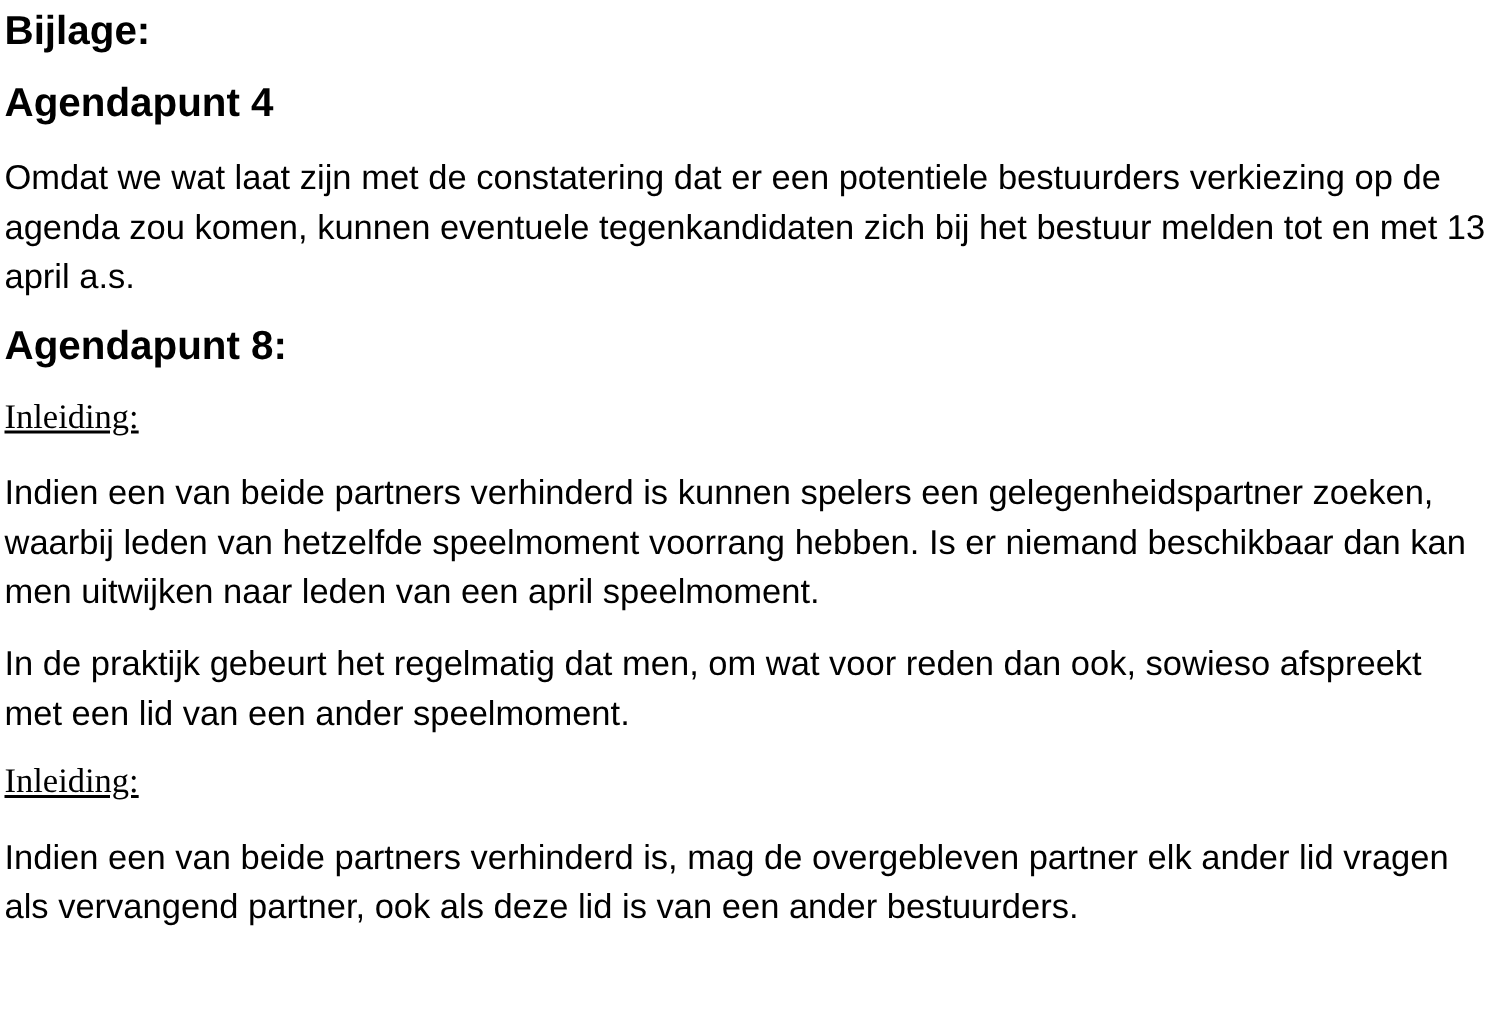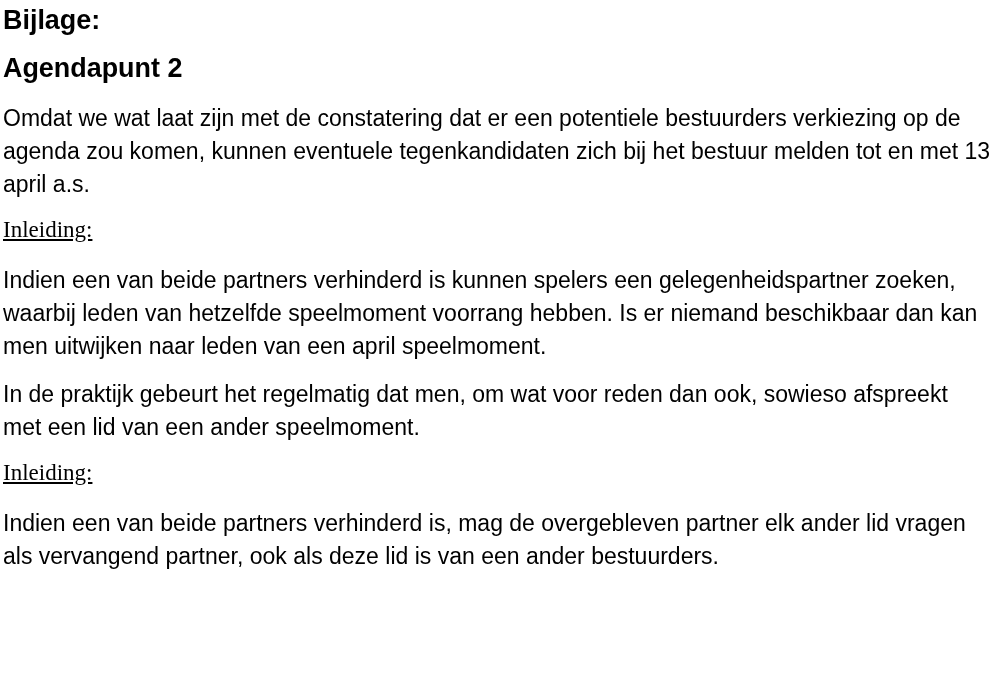--- a/index.html
+++ b/index.html
@@ -35,24 +35,25 @@
     margin: 0 0 15px 0;
   }
 </style>
 </head>
 <body>
 
 <div class="page">
 
   <h3 class="doc-heading">Bijlage:</h3>
 
-  <h3 class="doc-heading">Agendapunt 2</h3>
+  <h3 class="doc-heading">Agendapunt 4</h3>
 
   <p class="doc-paragraph">Omdat we wat laat zijn met de constatering dat er een potentiele bestuurders verkiezing op de agenda zou komen, kunnen eventuele tegenkandidaten zich bij het bestuur melden tot en met 13 april a.s.</p>
 
+  <h3 class="doc-heading">Agendapunt 8:</h3>
 
   <p class="doc-subheading">Inleiding:</p>
 
   <p class="doc-paragraph">Indien een van beide partners verhinderd is kunnen spelers een gelegenheidspartner zoeken, waarbij leden van hetzelfde speelmoment voorrang hebben. Is er niemand beschikbaar dan kan men uitwijken naar leden van een april speelmoment.</p>
 
   <p class="doc-paragraph">In de praktijk gebeurt het regelmatig dat men, om wat voor reden dan ook, sowieso afspreekt met een lid van een ander speelmoment.</p>
 
   <p class="doc-subheading">Inleiding:</p>
 
   <p class="doc-paragraph">Indien een van beide partners verhinderd is, mag de overgebleven partner elk ander lid vragen als vervangend partner, ook als deze lid is van een ander bestuurders.</p>

